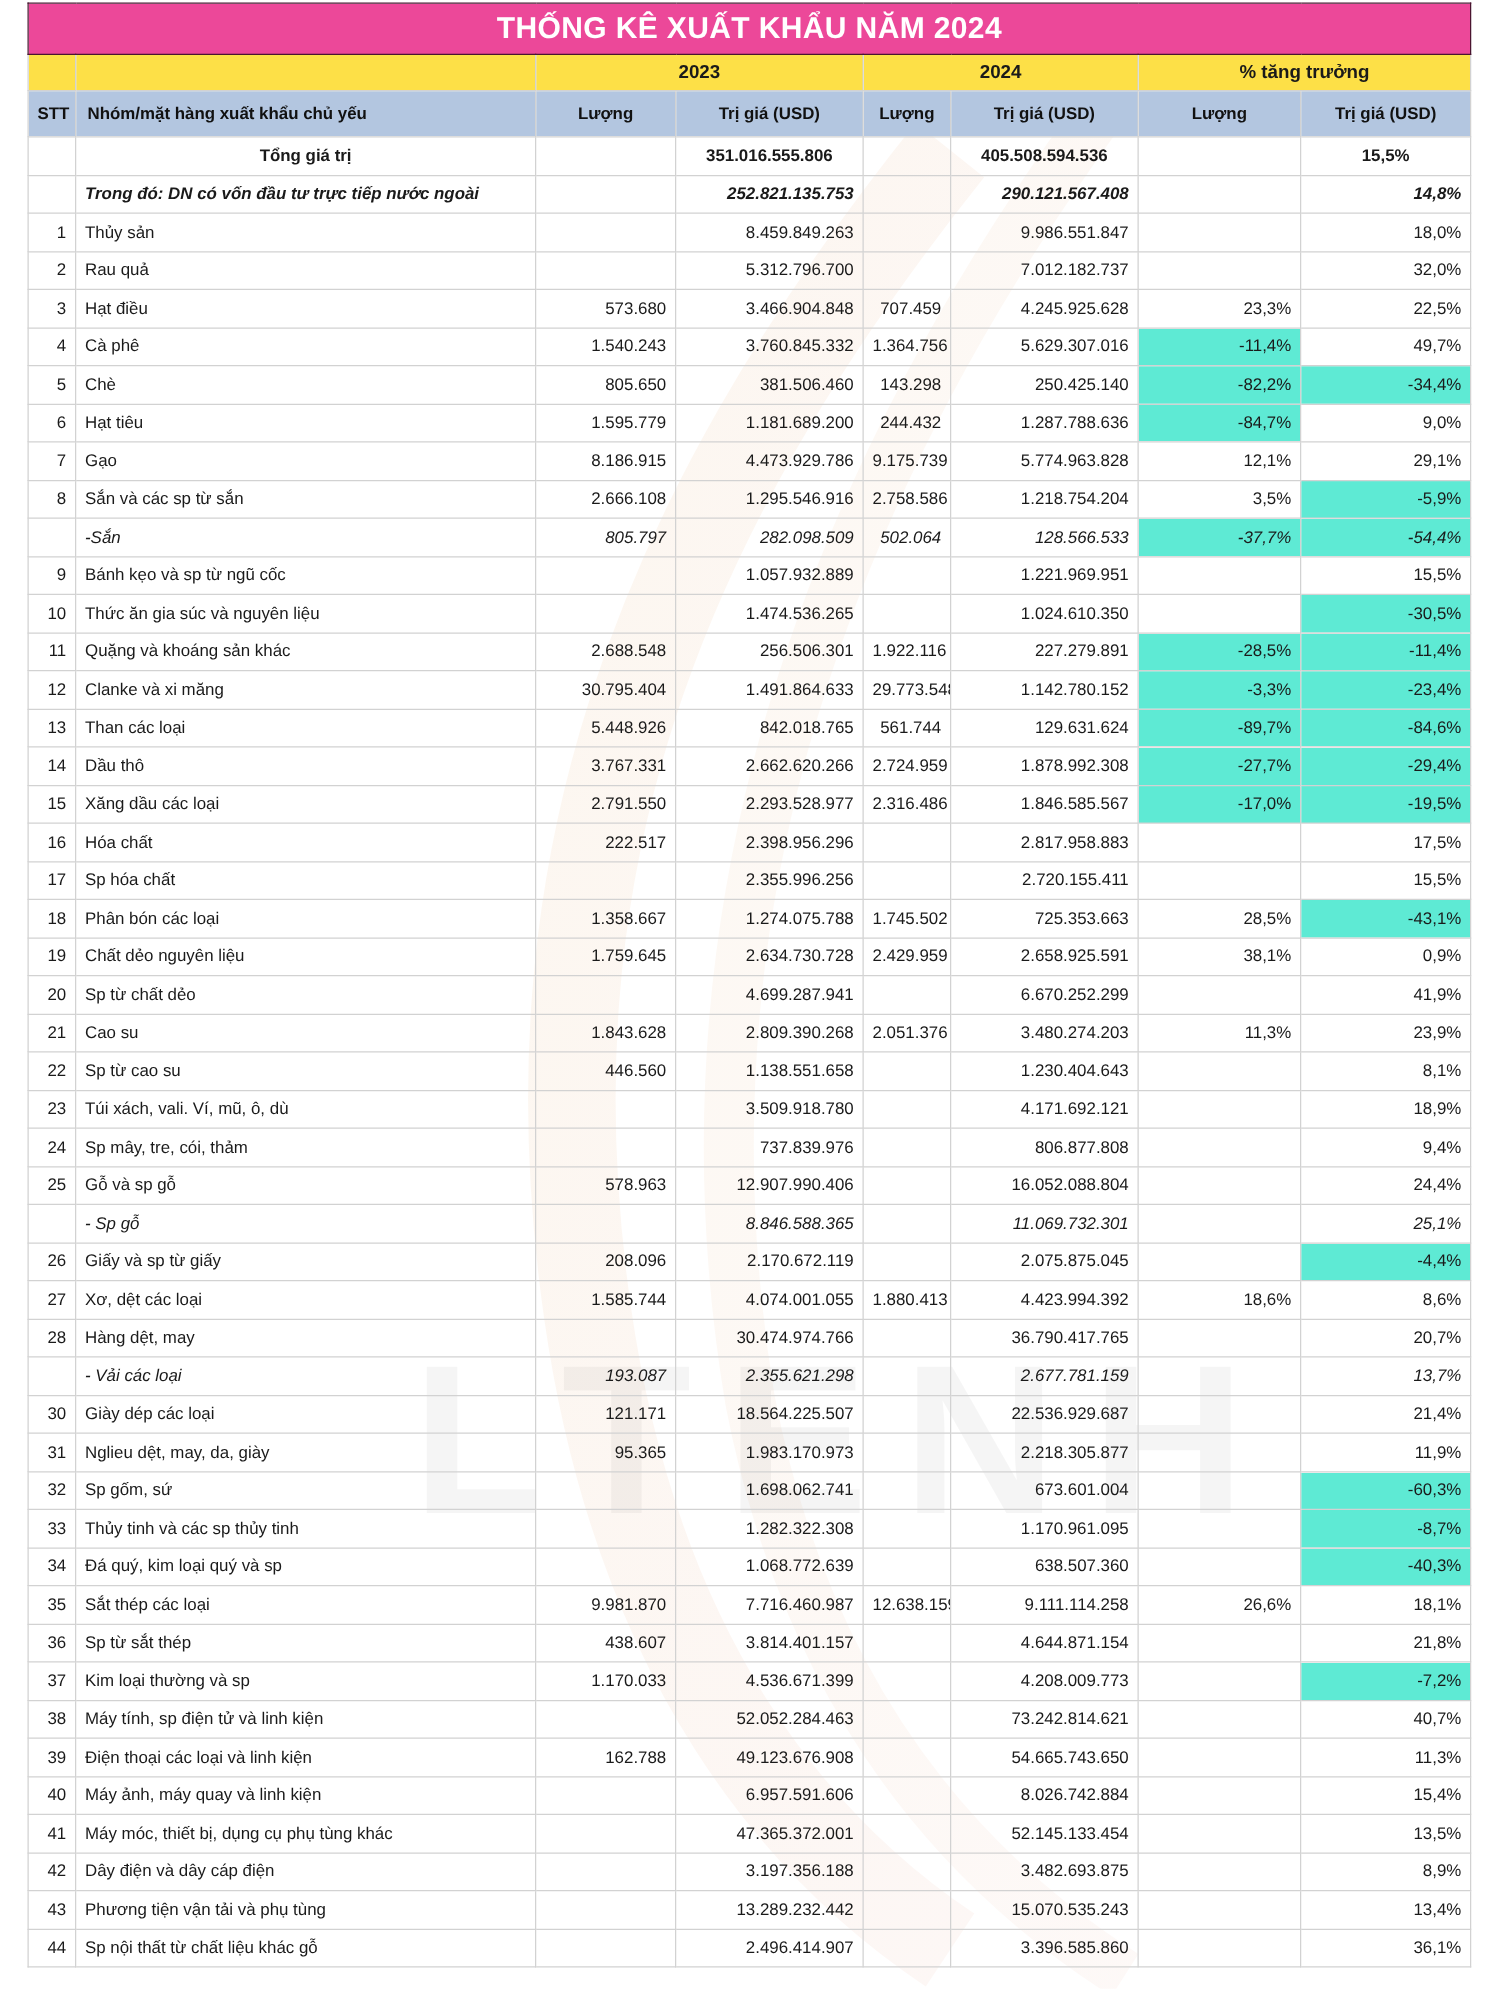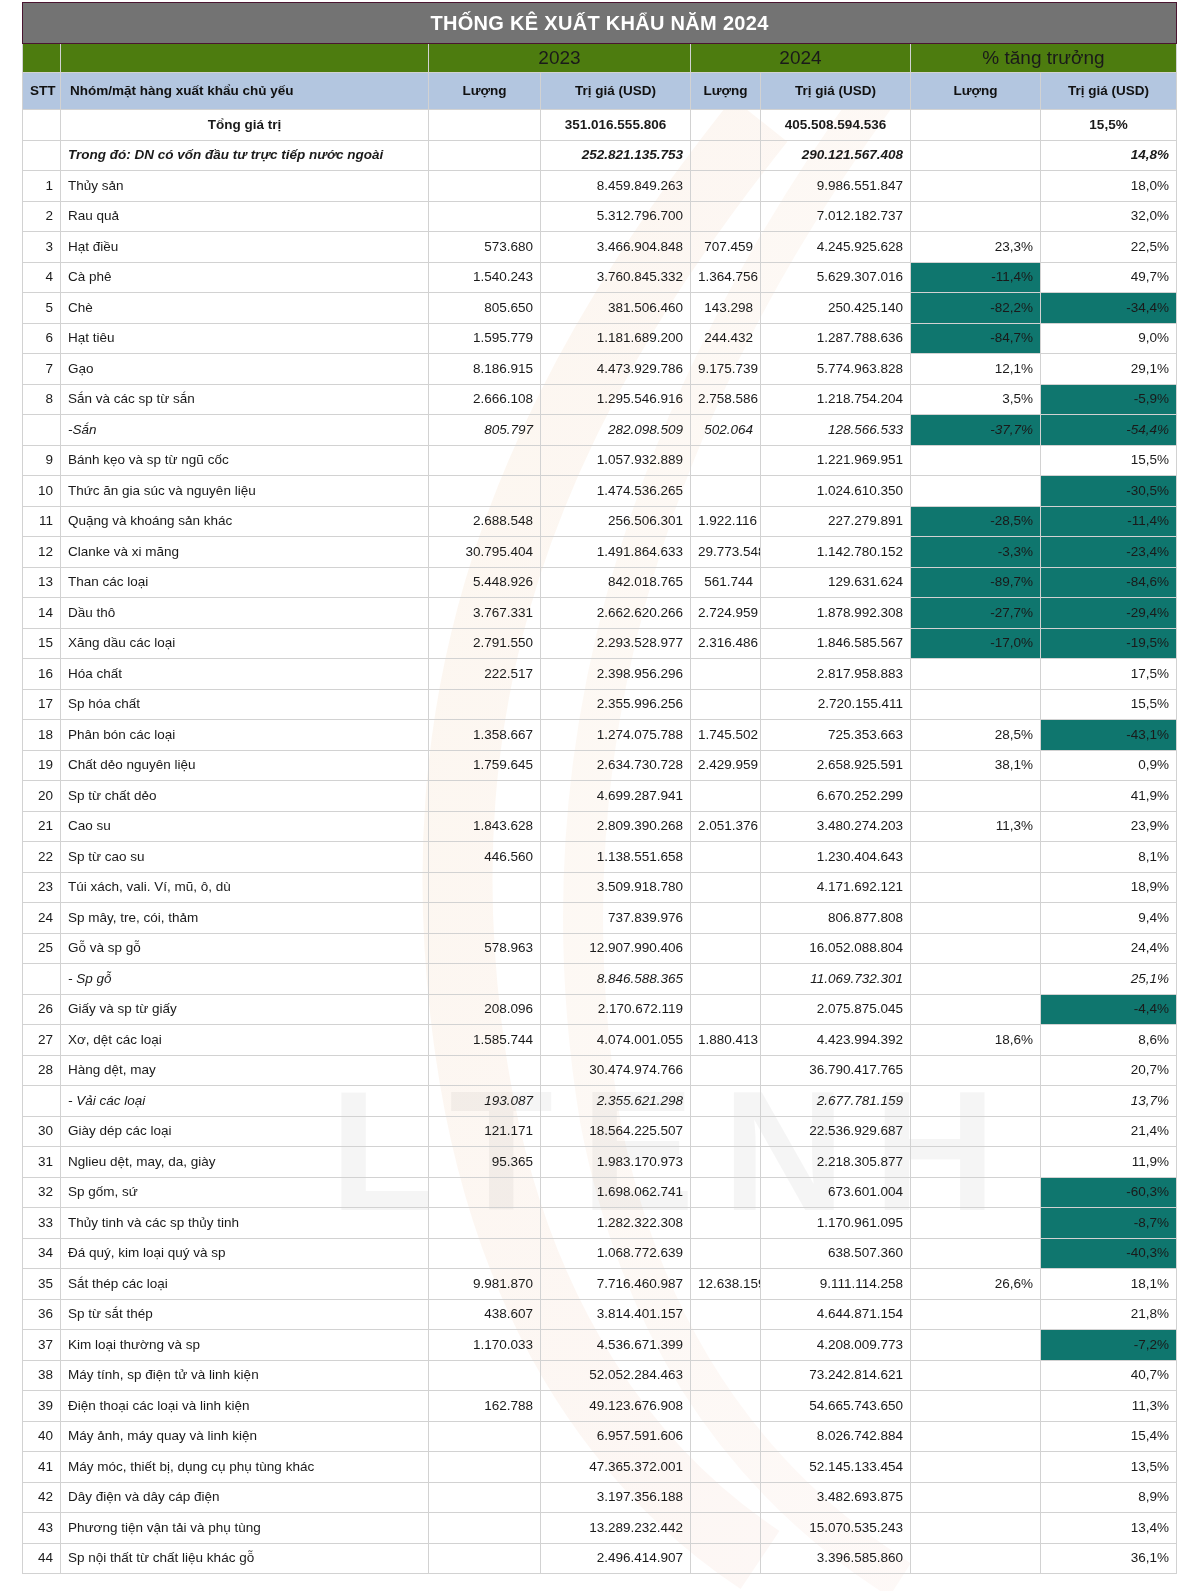--- a/index.html
+++ b/index.html
@@ -45,54 +45,54 @@
     height: 29.5px;
     line-height: 1.05;
     overflow: hidden;
     white-space: nowrap;
     vertical-align: middle;
     background-clip: padding-box;
   }
 
   
   .title-cell {
-    background: #737373;
+    background: #ec4899;
     color: #ffffff;
     font-weight: bold;
-    font-size: 20px;
+    font-size: 24px;
     text-align: center;
     height: 40px !important;
     letter-spacing: .3px;
     border: 1px solid #4a1530 !important;
   }
 
   
   .grp {
     text-align: center;
-    font-weight: normal;
-    font-size: 19px;
-    background: #4d7c0f;
+    font-weight: bold;
+    font-size: 15px;
+    background: #fde047;
     height: 28px !important;
   }
   .hdr {
     background: #b3c6e0;
     font-size: 13.5px;
     text-align: center;
     height: 36px !important;
     color: #111;
   }
   .hdr.bold { font-weight: bold; }
   .hdr.left { text-align: left; font-weight: bold; padding-left: 9px; }
   .hdr.stt  { font-weight: bold; text-align: center; }
 
   
   .num      { text-align: right; font-variant-numeric: tabular-nums; }
   .stt      { text-align: right; padding-right: 6px; }
   .name     { text-align: left; padding-left: 9px; }
-  .neg      { background: #0f766e; }
+  .neg      { background: #5eead4; }
   .b        { font-weight: bold; text-align: center; }
   .i        { font-style: italic; }
   .bi       { font-weight: bold; font-style: italic; }
   .sub      { font-style: italic; padding-left: 18px; }
 </style>
 </head>
 <body>
 
 <svg class="watermark" width="1200" height="1591" viewBox="0 0 1200 1591" aria-hidden="true">
   <defs>

